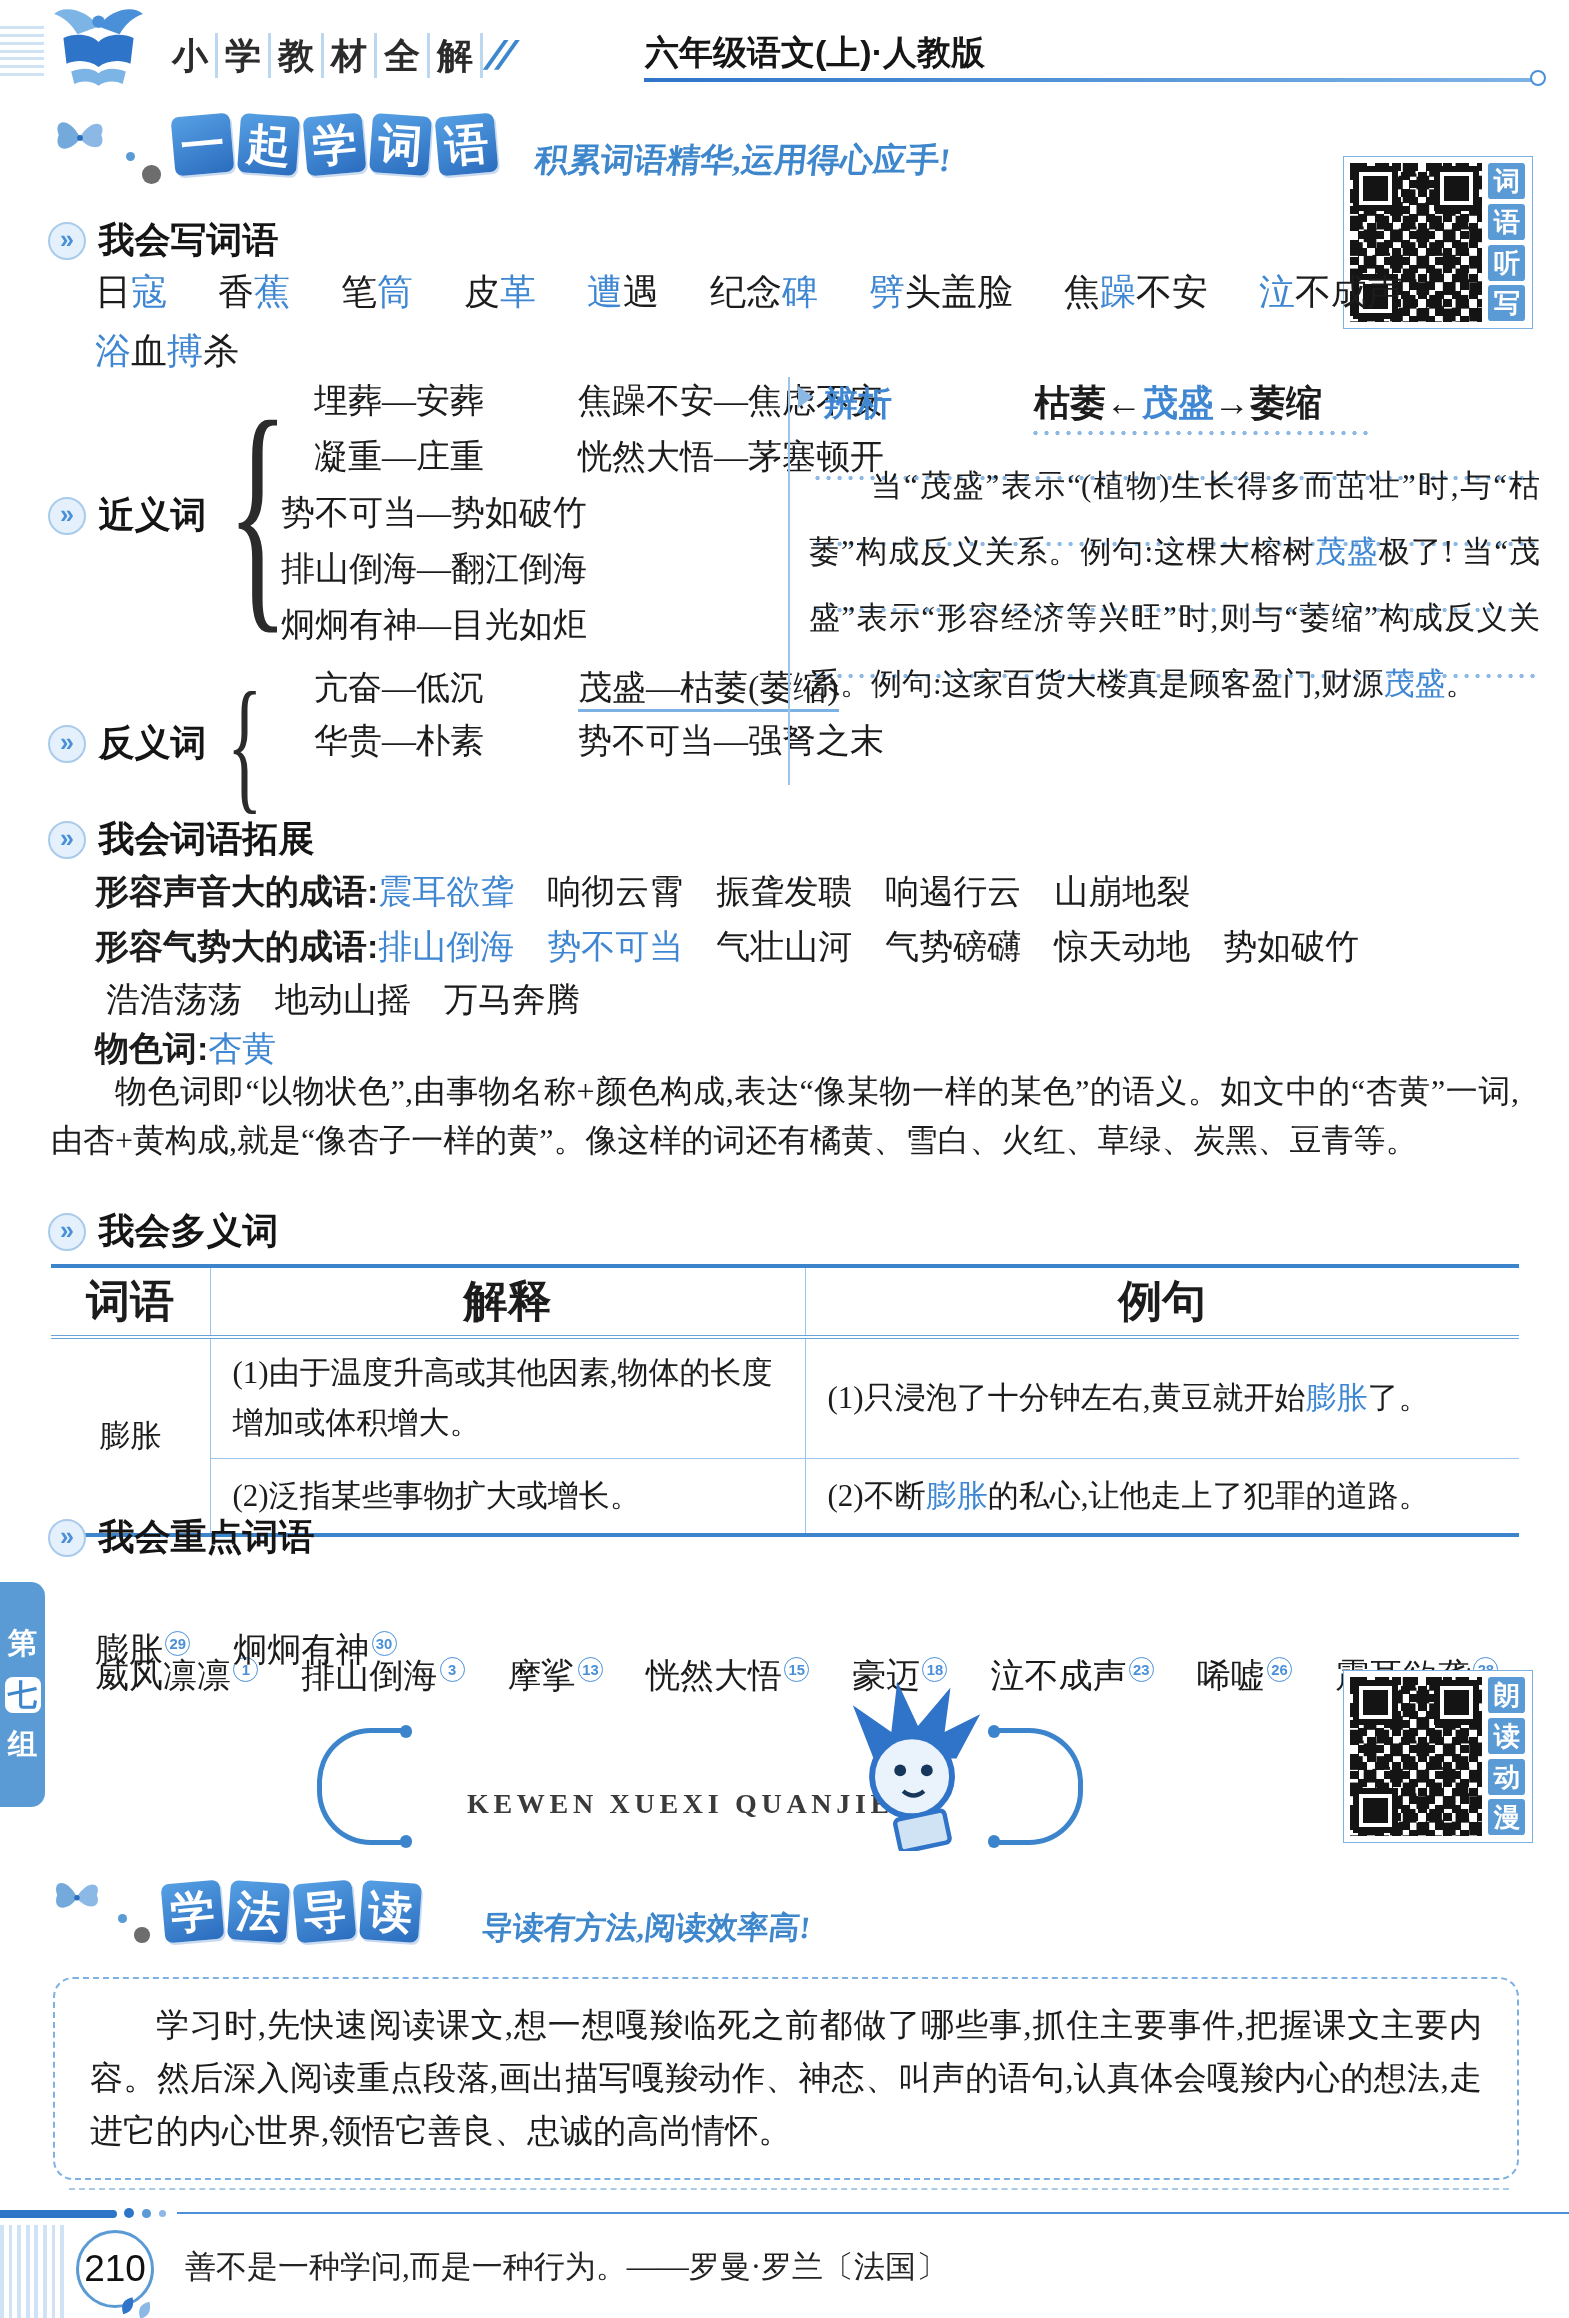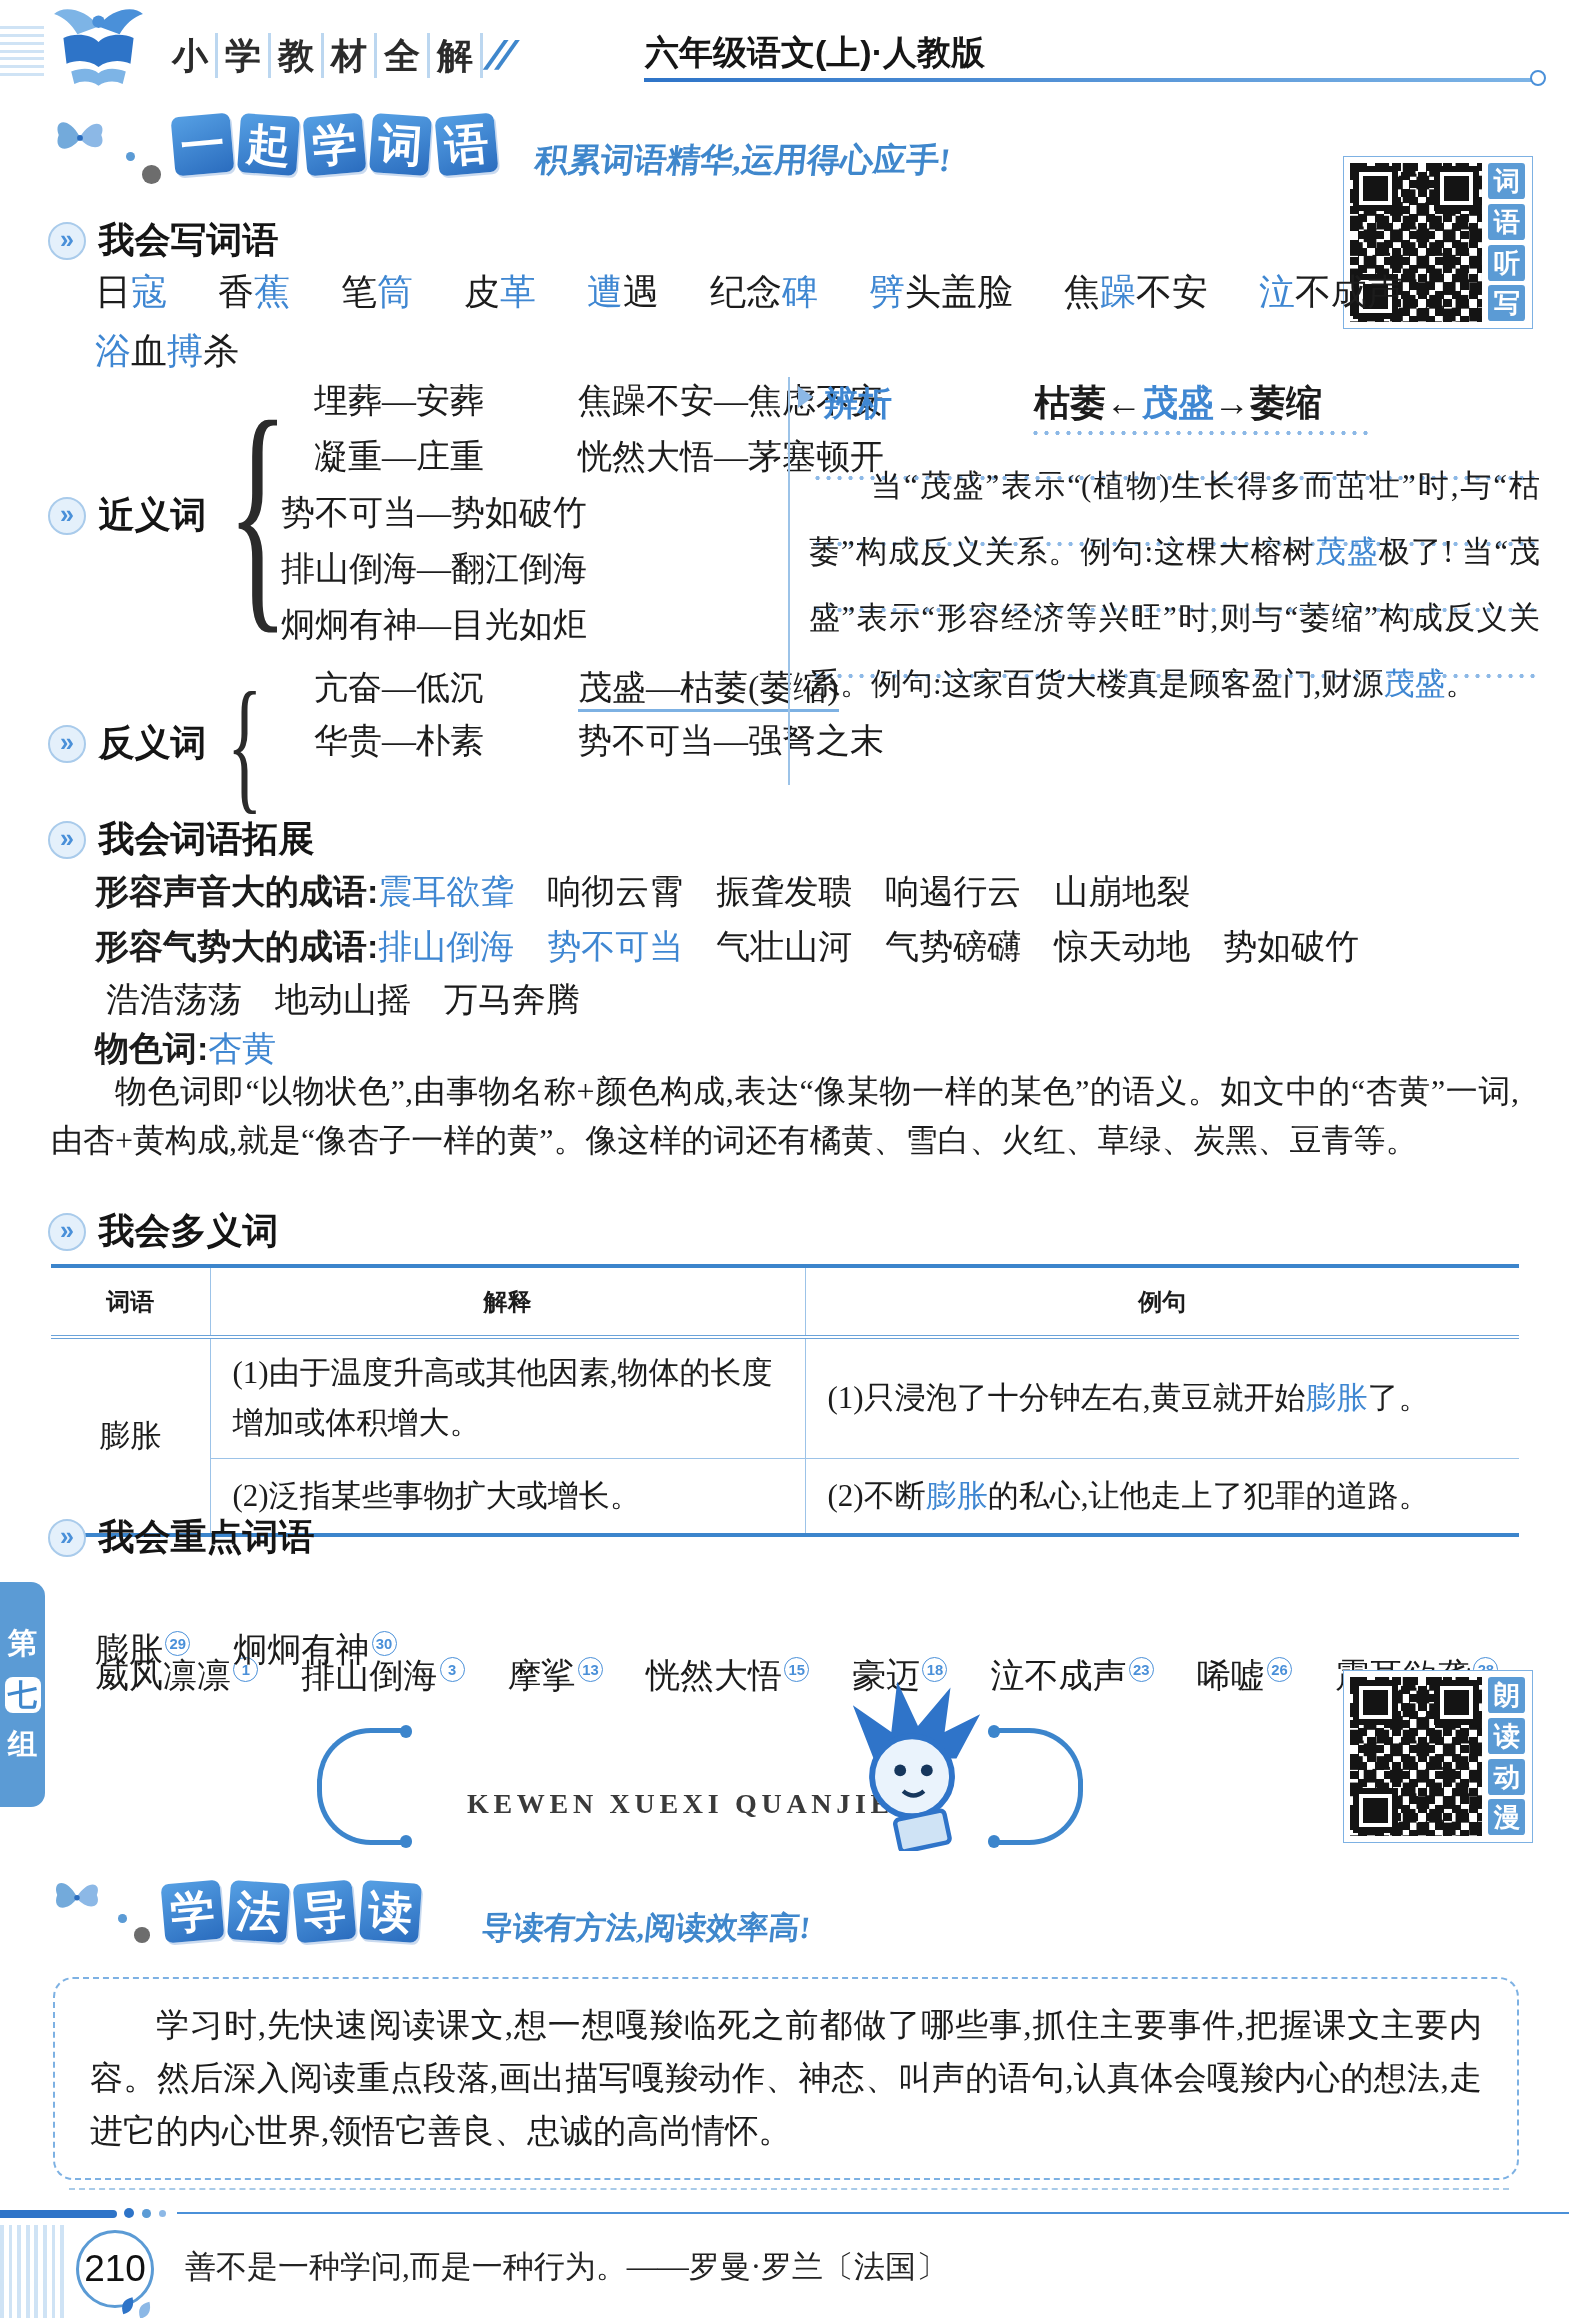--- a/index.html
+++ b/index.html
@@ -69,21 +69,21 @@
   
   .wline{font-size:34px;white-space:nowrap;}
   .wlabel{font-family:"Liberation Sans",sans-serif;font-weight:bold;}
   .wg{margin-right:33px;}
   .wg:last-child{margin-right:0;}
   .para{font-size:32px;line-height:49px;text-align:justify;text-indent:2em;}
 
   
   table.poly{border-collapse:collapse;table-layout:fixed;width:1468px;
              border-top:4.7px solid #3c85cc;border-bottom:4.7px solid #3c85cc;font-size:31px;}
-  table.poly th{font-family:"Liberation Sans",sans-serif;font-size:24px;font-weight:bold;
+  table.poly th{font-family:"Liberation Sans",sans-serif;font-size:44px;font-weight:bold;
                 height:65px;border-bottom:4.7px double #6ba3d9;}
   table.poly td{vertical-align:middle;line-height:50px;padding:9.3px 22px;}
   td.word-cell{text-align:center;padding:0;}
   .vline{border-left:1.6px solid #9cc3e8;}
   tr.r2 td{border-top:1.6px solid #9cc3e8;}
 
   
   .kwline{display:flex;gap:43px;font-size:34px;}
   .kw{white-space:nowrap;}
   .num{display:inline-flex;align-items:center;justify-content:center;min-width:25px;height:25px;

